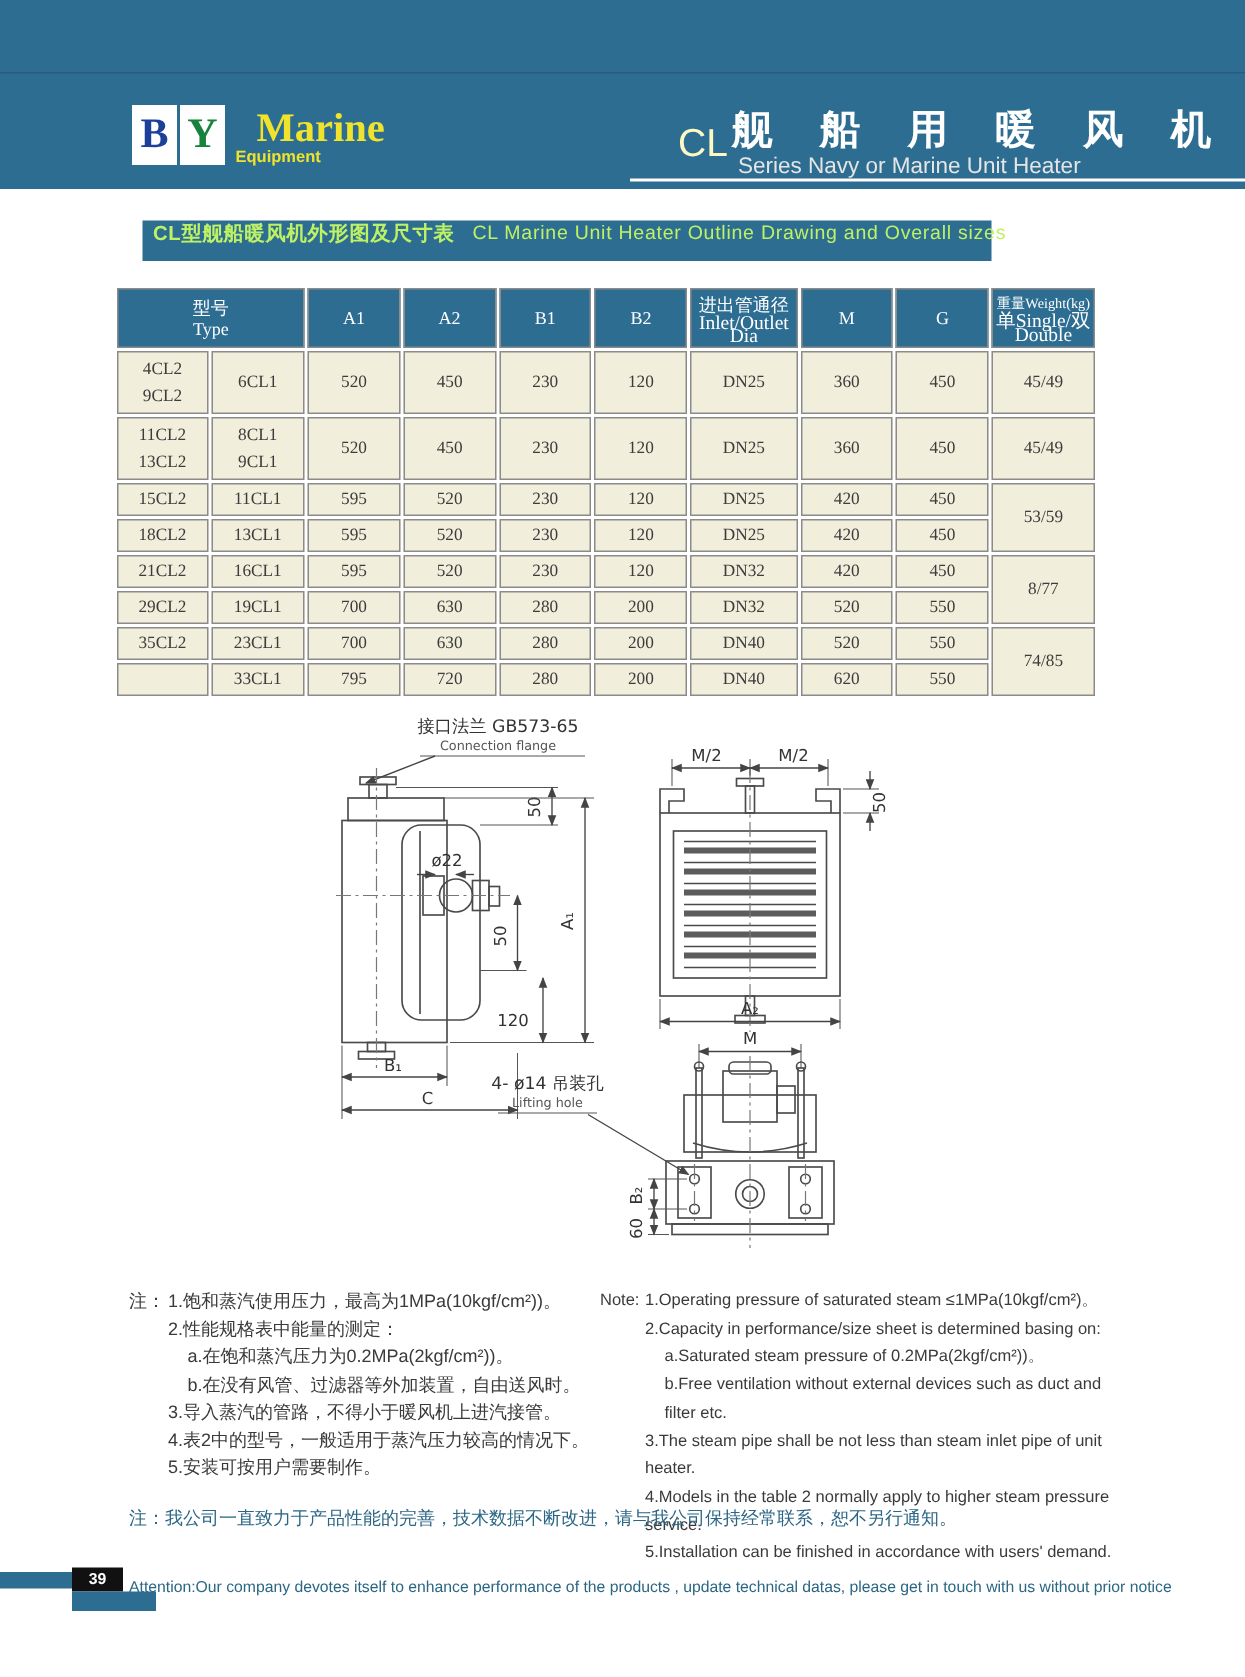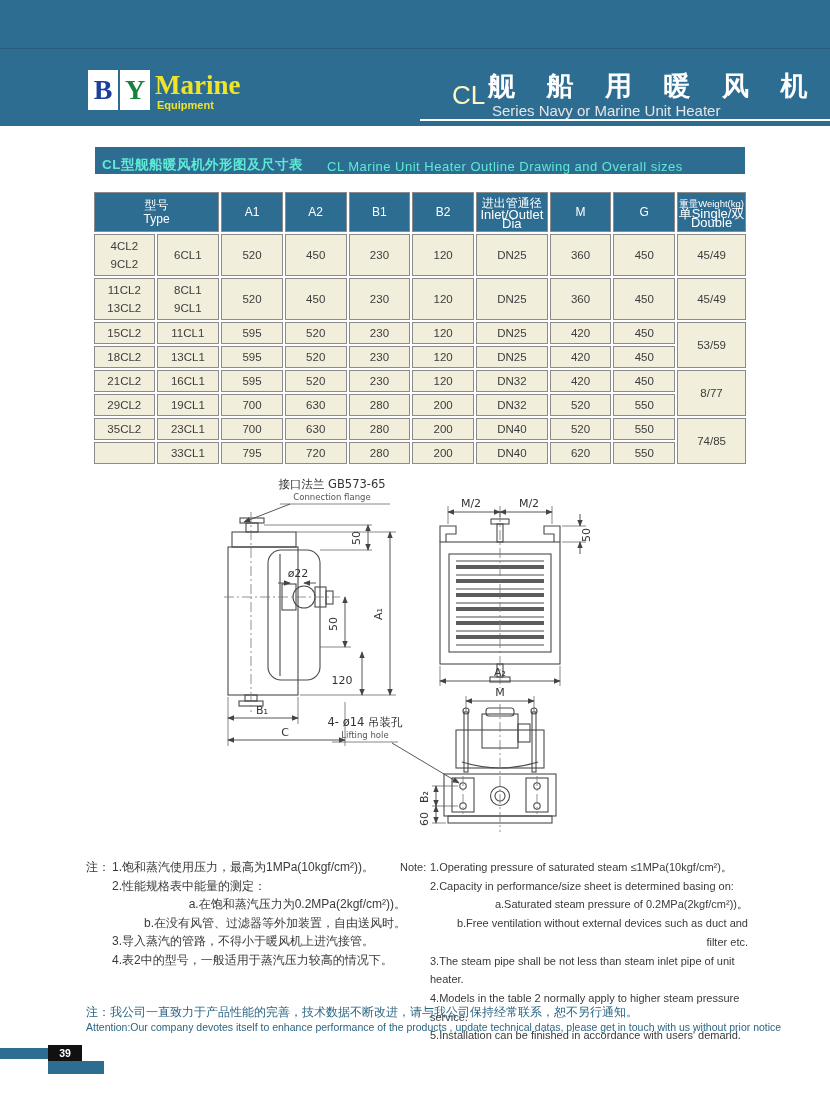--- a/index.html
+++ b/index.html
@@ -8,35 +8,35 @@
 
   
   .header{position:absolute;left:0;top:0;width:830px;height:126px;background:#2e6d92;}
   .header-hairline{position:absolute;left:0;top:48px;width:100%;height:1px;background:rgba(0,0,0,.15);}
   .logo{position:absolute;left:88px;top:70px;display:flex;align-items:flex-start;}
   .logo-box{width:30px;height:40px;background:#ffffff;display:flex;align-items:center;justify-content:center;
             font-family:"Liberation Serif","DejaVu Serif",serif;font-weight:bold;font-size:28px;}
   .logo-box.b{color:#1c3f9a;margin-right:2px;}
   .logo-box.y{color:#17823b;}
   .logo-word{margin-left:5px;color:#efe32b;}
-  .logo-marine{font-family:"Liberation Serif","DejaVu Serif",serif;font-weight:bold;font-size:27px;line-height:30px;}
+  .logo-marine{font-family:"Liberation Serif","DejaVu Serif",serif;font-weight:bold;font-size:27px;line-height:30px;margin-left:16px;}
   .logo-equip{font-size:11px;line-height:10px;margin-left:2px;font-weight:bold;}
   .title-code{position:absolute;left:452px;top:82px;color:#fef9c3;font-size:26px;line-height:26px;}
   .title-cn{position:absolute;left:488px;top:68px;color:#fff;font-size:27px;font-weight:bold;letter-spacing:12px;white-space:nowrap;}
   .title-en{position:absolute;left:492px;top:102px;color:#e5e5e5;font-size:15px;white-space:nowrap;}
   .title-underline{position:absolute;left:420px;top:119px;width:410px;height:2px;background:#fff;}
 
   
-  .section-bar{position:absolute;left:95px;top:147px;width:650px;height:27px;background:#2e6d92;color:#5eead4;
-               display:flex;align-items:flex-end;padding-left:7px;box-sizing:border-box;white-space:nowrap;}
+  .section-bar{position:absolute;left:95px;top:147px;width:566px;height:27px;background:#2e6d92;color:#bef264;
+               display:flex;align-items:flex-start;padding-left:7px;box-sizing:border-box;white-space:nowrap;}
   .section-bar .cn{font-size:13.5px;font-weight:bold;letter-spacing:.5px;}
-  .section-bar .en{font-size:13px;margin-left:24px;letter-spacing:.5px;}
-
-  
-  .spec-table{position:absolute;left:92px;top:190px;width:656px;border-collapse:separate;border-spacing:2px;}
+  .section-bar .en{font-size:13px;margin-left:12px;letter-spacing:.5px;}
+
+  
+  .spec-table{position:absolute;left:76px;top:190px;width:656px;border-collapse:separate;border-spacing:2px;font-family:Liberation Serif, serif;}
   .spec-table td,.spec-table th{border:1px solid #8b8b8b;text-align:center;vertical-align:middle;
        font-size:11.5px;color:#3c3c3c;padding:0;}
   .spec-table th{background:#2e6d92;color:#fff;font-weight:normal;height:38px;font-size:12px;}
   .spec-table td{background:#f1eedb;height:20px;}
   .h-sub{display:block;font-size:13px;line-height:9px;}
   .h-main{display:block;font-size:12px;line-height:14px;}
   .h-small{display:block;font-size:9.5px;line-height:11px;}
   tr.grp td{height:40px;}
   .two-line div{line-height:18px;font-size:11.5px;}
 
@@ -50,26 +50,26 @@
   .drawings text{font-family:"DejaVu Sans",sans-serif;font-size:11px;fill:#333;}
   .drawings text.sm{font-size:8.5px;fill:#555;}
   .drawings text.lbl{font-size:11.5px;}
 
   
   .notes-cn{position:absolute;left:86px;top:858px;width:320px;font-size:12px;color:#3a3a3a;line-height:18.5px;}
   .notes-en{position:absolute;left:400px;top:858px;width:348px;font-size:11px;color:#3a3a3a;line-height:18.7px;}
   .notes-cn .body{padding-left:26px;position:relative;}
   .notes-en .body{padding-left:30px;position:relative;}
   .note-prefix{position:absolute;left:0;top:0;}
-  .ind1{padding-left:13px;text-align:right;}
+  .ind1{padding-left:13px;}
 
   
   .attention{position:absolute;left:86px;top:1004px;width:662px;color:#2b6684;}
   .attention .cn{font-size:12px;line-height:16px;}
-  .attention .en{font-size:10.5px;line-height:15px;white-space:nowrap;}
+  .attention .en{font-size:10.5px;line-height:15px;white-space:nowrap;margin-top:31px;}
 
   
   .footer-bar1{position:absolute;left:0;top:1048px;width:48px;height:11px;background:#2e6d92;}
   .footer-page{position:absolute;left:48px;top:1045px;width:34px;height:16px;background:#111;color:#fff;
                font-size:10.5px;font-weight:bold;display:flex;align-items:center;justify-content:center;}
   .footer-slogan{position:absolute;left:72px;top:1045px;font-size:13px;font-weight:bold;color:#3f3f3f;letter-spacing:4px;white-space:nowrap;}
   .footer-slogan .gap{display:inline-block;width:26px;}
   .footer-bar2{position:absolute;left:48px;top:1061px;width:56px;height:13px;background:#2e6d92;}
 </style>
 </head>
@@ -400,20 +400,21 @@
 
   <div class="notes-cn">
     <div class="body">
       <span class="note-prefix">注：</span>
       <div>1.饱和蒸汽使用压力，最高为1MPa(10kgf/cm²))。</div>
       <div>2.性能规格表中能量的测定：</div>
       <div class="ind1">a.在饱和蒸汽压力为0.2MPa(2kgf/cm²))。</div>
       <div class="ind1">b.在没有风管、过滤器等外加装置，自由送风时。</div>
       <div>3.导入蒸汽的管路，不得小于暖风机上进汽接管。</div>
       <div>4.表2中的型号，一般适用于蒸汽压力较高的情况下。</div>
+      <div>5.安装可按用户需要制作。</div>
     </div>
   </div>
 
   <div class="notes-en">
     <div class="body">
       <span class="note-prefix">Note:</span>
       <div>1.Operating pressure of saturated steam ≤1MPa(10kgf/cm²)。</div>
       <div>2.Capacity in performance/size sheet is determined basing on:</div>
       <div class="ind1">a.Saturated steam pressure of 0.2MPa(2kgf/cm²))。</div>
       <div class="ind1">b.Free ventilation without external devices such as duct and filter etc.</div>

